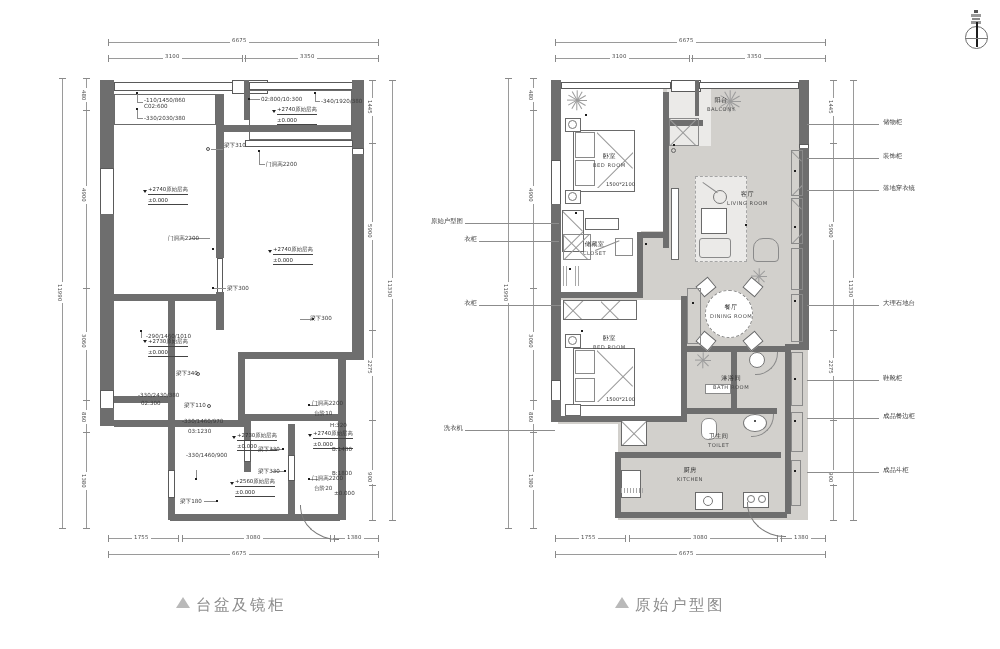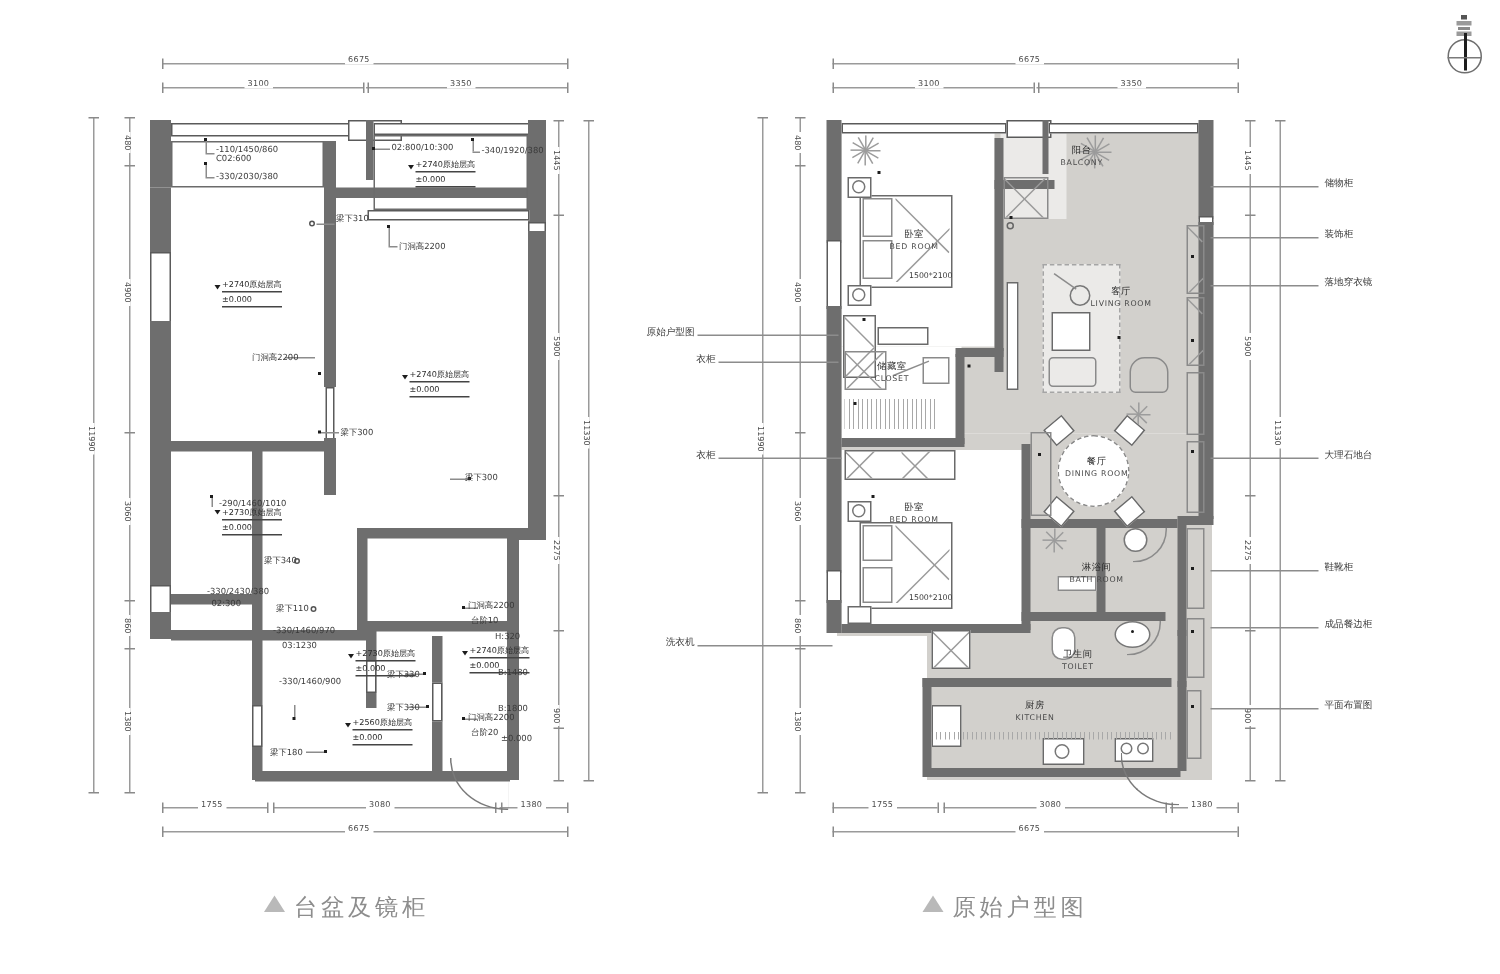--- a/index.html
+++ b/index.html
@@ -729,21 +729,21 @@
       <div class="lead" style="left:352px;top:305px;width:72px;"></div>
       <div class="annoR" style="left:428px;top:299px;">大理石地台</div>
 
       <div class="lead" style="left:352px;top:380px;width:72px;"></div>
       <div class="annoR" style="left:428px;top:374px;">鞋靴柜</div>
 
       <div class="lead" style="left:352px;top:418px;width:72px;"></div>
       <div class="annoR" style="left:428px;top:412px;">成品餐边柜</div>
 
       <div class="lead" style="left:352px;top:472px;width:72px;"></div>
-      <div class="annoR" style="left:428px;top:466px;">平面布置图</div>
+      <div class="annoR" style="left:428px;top:466px;">成品斗柜</div>
     </div>
 
     <div>
       <div class="sqdot" style="left:130px;top:114px;"></div>
       <div class="sqdot" style="left:218px;top:144px;"></div>
       <div class="sqdot" style="left:120px;top:212px;"></div>
       <div class="sqdot" style="left:114px;top:268px;"></div>
       <div class="sqdot" style="left:190px;top:243px;"></div>
       <div class="sqdot" style="left:126px;top:330px;"></div>
       <div class="sqdot" style="left:237px;top:302px;"></div>

